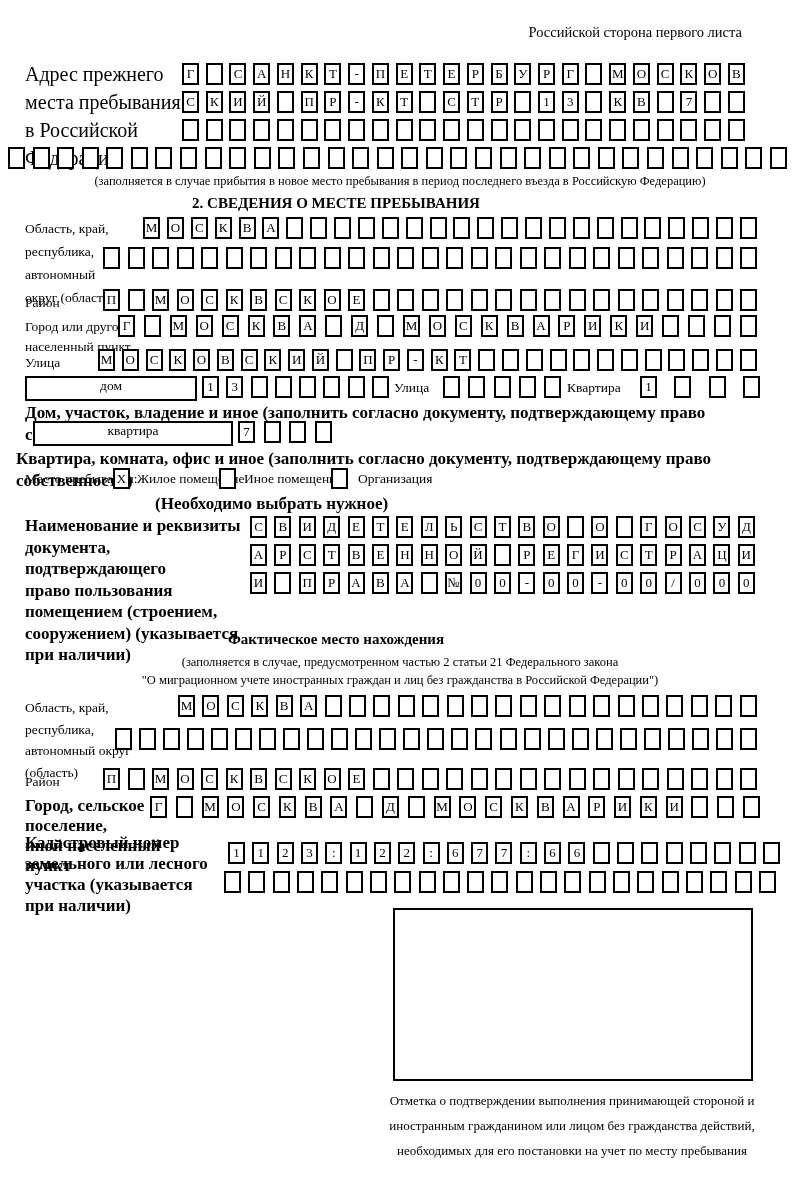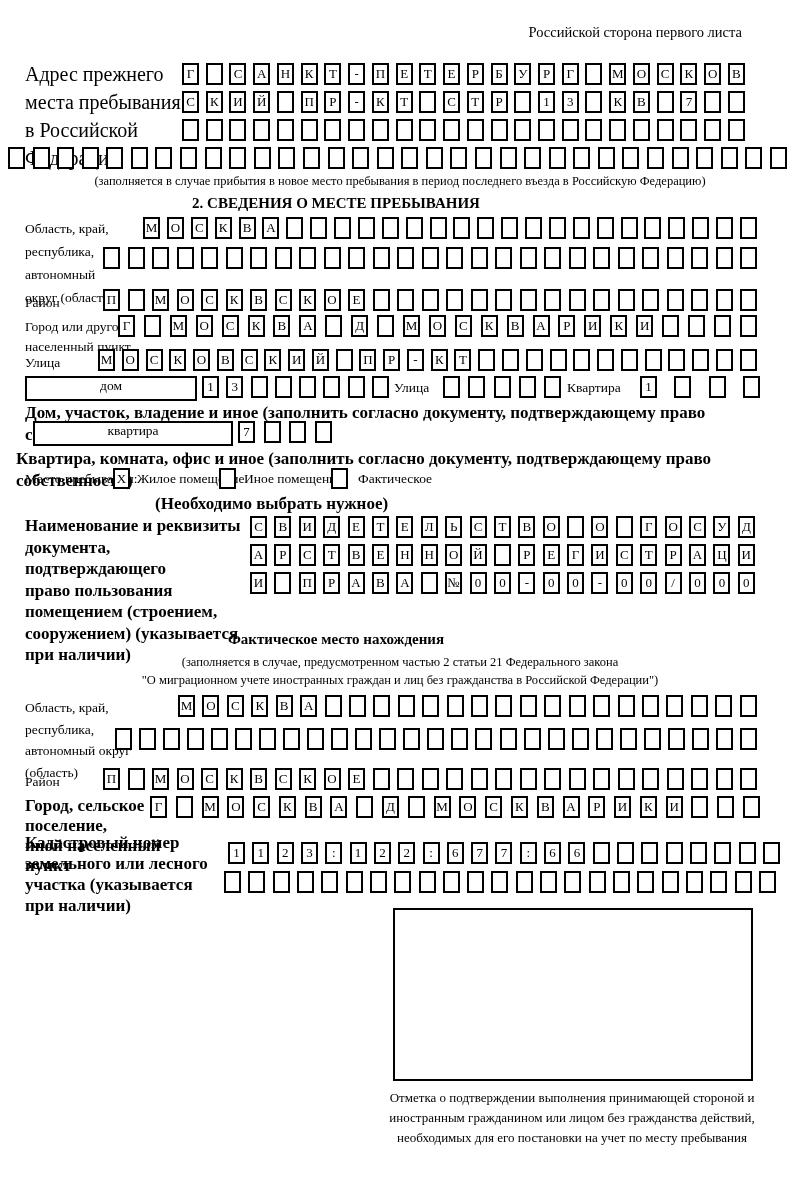--- a/index.html
+++ b/index.html
@@ -15,21 +15,21 @@
 
   .cell-row{position:absolute;display:flex;justify-content:space-between;height:22px;}
   .cell{flex:none;width:17px;height:22px;box-sizing:border-box;border:2px solid #000;
         display:flex;align-items:center;justify-content:center;font-size:13px;background:#fff;}
 
   .wide-box{position:absolute;height:25px;box-sizing:border-box;border:2px solid #000;
             display:flex;align-items:flex-start;justify-content:center;font-size:13.5px;background:#fff;}
   .checkbox{position:absolute;width:17px;height:21px;box-sizing:border-box;border:2px solid #000;
             display:flex;align-items:center;justify-content:center;font-size:13px;background:#fff;}
   .stamp-box{position:absolute;left:393px;top:908px;width:360px;height:173px;box-sizing:border-box;border:2px solid #000;background:#fff;}
-  .stamp-caption{position:absolute;left:372px;top:1088px;width:400px;text-align:center;font-size:13px;line-height:20px;}
+  .stamp-caption{position:absolute;left:372px;top:1088px;width:400px;text-align:center;font-size:13px;line-height:25px;}
 </style>
 </head>
 <body>
 
 <div class="page">
 
   <div class="hdr-note">Российской сторона первого листа</div>
 
   <div class="lbl" style="left:25px;top:60px;width:160px;font-size:20px;line-height:28px">Адрес прежнего
 места пребывания
@@ -346,21 +346,21 @@
       <span class="cell"></span>
     </div>
   <div class="lbl-sm" style="left:16px;top:448px;width:760px">Квартира, комната, офис и иное (заполнить согласно документу, подтверждающему право собственности)</div>
 
   <div class="lbl-inline" style="left:25px;top:471px">Место пребывания:</div>
   <div class="checkbox" style="left:113px;top:468px">X</div>
   <div class="lbl-inline" style="left:137px;top:471px">Жилое помещение</div>
   <div class="checkbox" style="left:219px;top:468px"></div>
   <div class="lbl-inline" style="left:244px;top:471px">Иное помещение</div>
   <div class="checkbox" style="left:331px;top:468px"></div>
-  <div class="lbl-inline" style="left:358px;top:471px">Фактическое</div>
+  <div class="lbl-inline" style="left:358px;top:471px">Организация</div>
   <div class="lbl-sm" style="left:155px;top:493px">(Необходимо выбрать нужное)</div>
 
   <div class="lbl-sm" style="left:25px;top:515px;width:220px">Наименование и реквизиты
 документа, подтверждающего
 право пользования
 помещением (строением,
 сооружением) (указывается
 при наличии)</div>
   <div class="cell-row" style="left:250px;top:516px;width:505px">
       <span class="cell">С</span>

